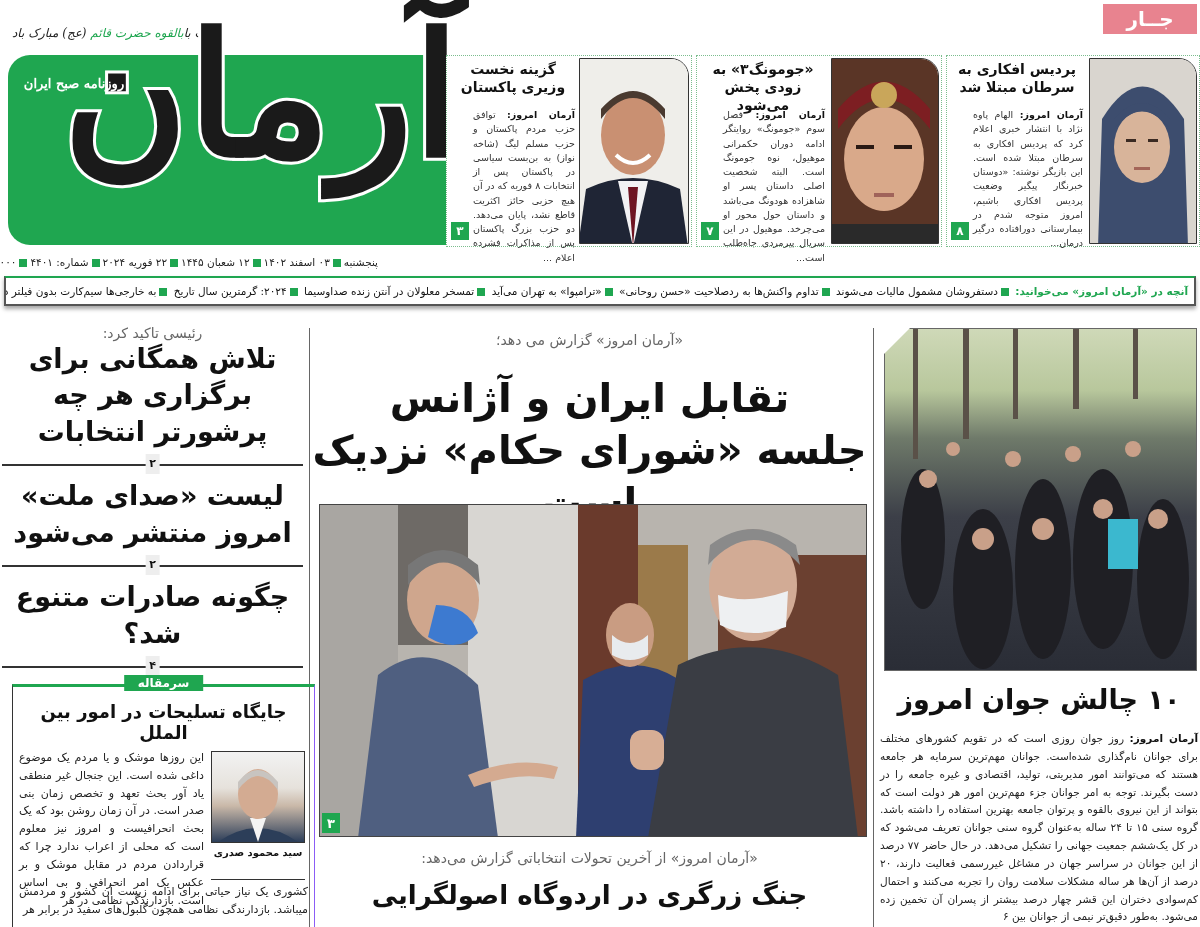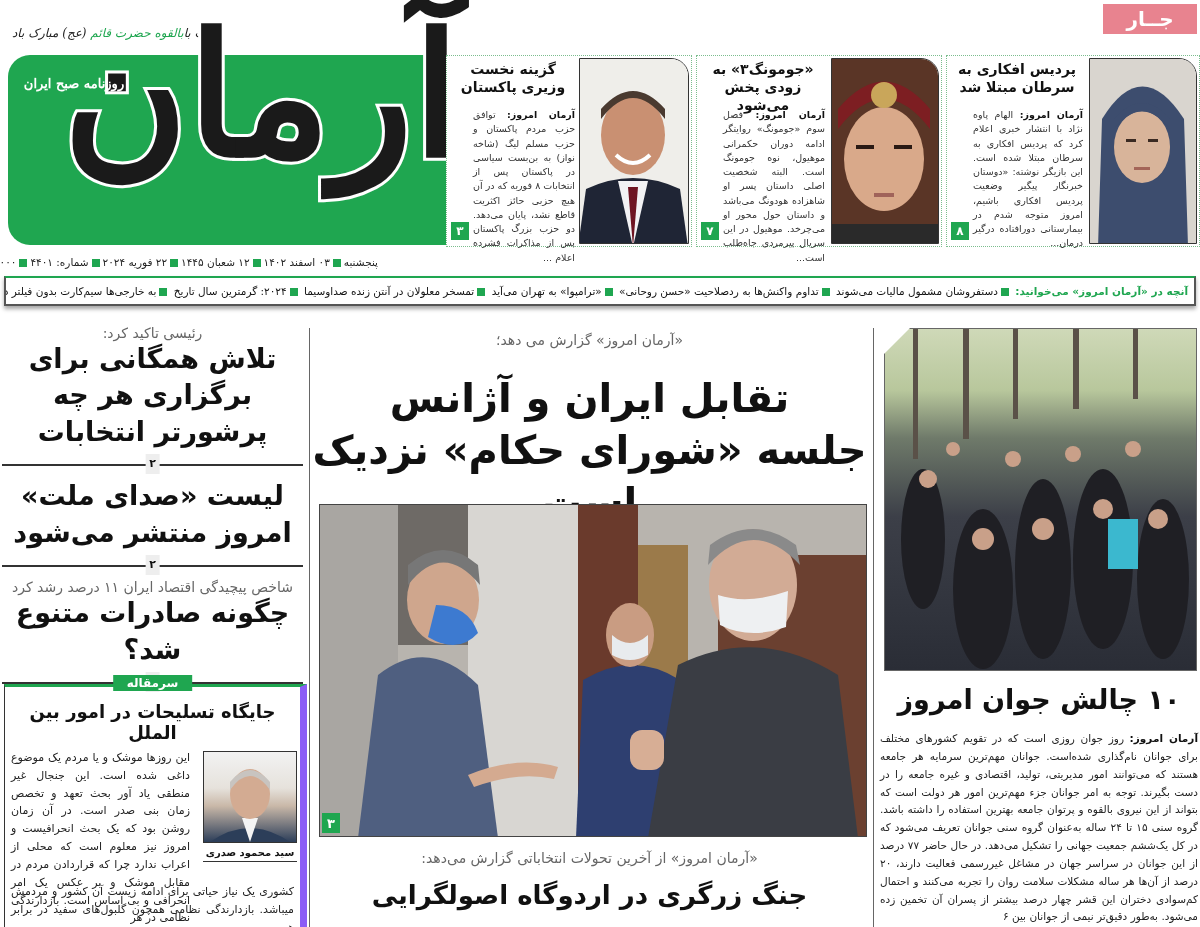--- a/index.html
+++ b/index.html
@@ -86,35 +86,35 @@
   }
   .sep::before {
     content: ""; position: absolute; left: 0; right: 0; top: 10px; height: 2px; background: #333;
   }
   .sep span {
     position: absolute; left: 50%; top: 0; transform: translateX(-50%);
     background: #eee; padding: 0 4px; font-size: 11px; line-height: 20px; font-weight: bold;
   }
 
   .editorial {
-    position: absolute; left: 4px; top: 684px; width: 303px; height: 243px;
-    border-top: 3px solid #1fa650; border-left: 1px solid #333; border-right: 7px solid #8b5cf6;
+    position: absolute; left: 12px; top: 684px; width: 303px; height: 243px;
+    border-top: 3px solid #1fa650; border-left: 1px solid #333; border-right: 1px solid #8b5cf6;
   }
   .editorial .tag {
     position: absolute; left: 50%; top: -12px; transform: translateX(-50%);
     background: #1fa650; color: #fff; font-weight: bold; font-size: 12px; padding: 1px 14px;
   }
   .editorial .ed-title { position: absolute; top: 14px; left: 4px; right: 4px; text-align: center; font-weight: bold; font-size: 18px; }
   .editorial .author-photo {
     position: absolute; left: 198px; top: 64px; width: 94px; height: 92px;
     border: 1px solid #333; background: linear-gradient(180deg, #f2f2f2 0%, #e6e2dc 40%, #c9b8a8 60%, #2c3e59 100%);
   }
   .editorial .author-name {
     position: absolute; left: 198px; top: 160px; width: 94px; text-align: center; font-size: 10px; font-weight: bold;
-    border-bottom: 1px solid #333; padding-bottom: 3px;
+    border-bottom: 1px solid #333; padding-bottom: 21px;
   }
   .editorial .ed-body {
     position: absolute; right: 110px; left: 6px; top: 62px; font-size: 11px; line-height: 1.62; text-align: justify; color: #222;
   }
   .editorial .ed-body2 {
     position: absolute; right: 6px; left: 6px; top: 196px; font-size: 11px; line-height: 1.62; text-align: justify; color: #222;
   }
 
   
   .center-kicker { position: absolute; left: 312px; top: 332px; width: 555px; text-align: center; font-size: 14px; color: #666; }
@@ -231,21 +231,20 @@
     </div>
 
   <div>
     <div class="hl-big">لیست «صدای ملت» امروز منتشر می‌شود</div>
   </div>
   <div class="sep">
       <span>۲</span>
     </div>
 
   <div>
-    <div class="kicker">شاخص پیچیدگی اقتصاد ایران ۱۱ درصد رشد کرد</div>
     <div class="hl-big">چگونه صادرات متنوع شد؟</div>
   </div>
   <div class="sep">
       <span>۴</span>
     </div>
 </div>
 
 <div class="editorial">
   <div class="tag">سرمقاله</div>
   <div class="ed-title">جایگاه تسلیحات در امور بین الملل</div>

